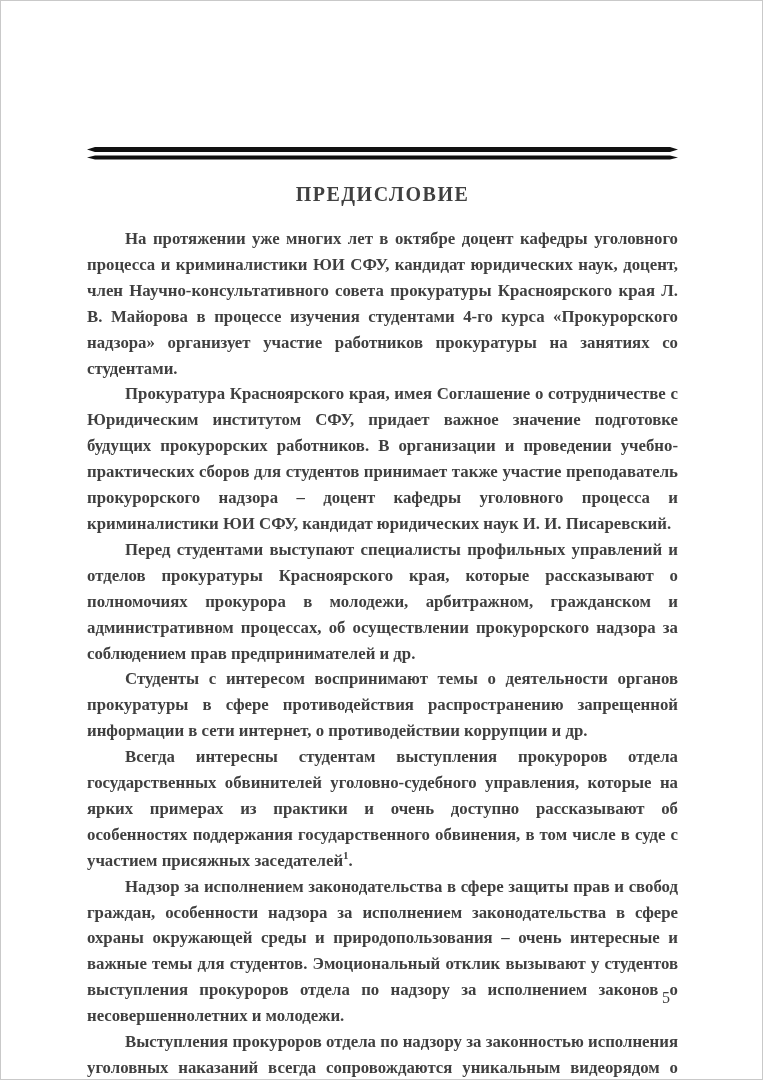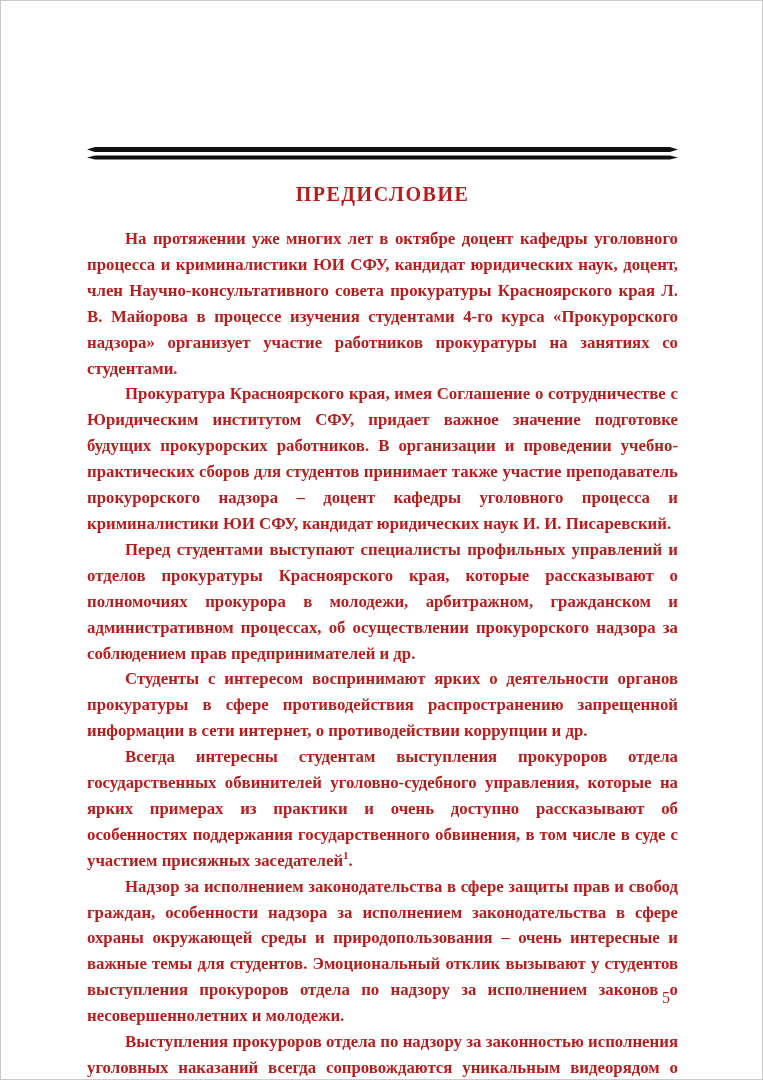--- a/index.html
+++ b/index.html
@@ -5,21 +5,21 @@
   html, body { margin: 0; padding: 0; background: #f4f4f4; }
   .page {
     width: 763px;
     height: 1080px;
     margin: 0 auto;
     box-sizing: border-box;
     background: #ffffff;
     border: 1px solid #c9c9c9;
     position: relative;
     font-family: "Liberation Serif", serif;
-    color: #b91c1c;
+    color: #404040;
     overflow: hidden;
   }
   .content {
     padding: 0 84px 0 86px;
   }
   .ornament {
     margin-top: 146px;
     width: 100%;
     display: block;
   }
@@ -60,21 +60,21 @@
     <svg class="ornament" width="593" height="14" viewBox="0 0 593 14" preserveAspectRatio="none" aria-hidden="true">
       <polygon points="0,2.5 8,0 585,0 593,2.5 585,5 8,5" fill="#111111"></polygon>
       <polygon points="0,10.5 8,8.5 585,8.5 593,10.5 585,12.5 8,12.5" fill="#111111"></polygon>
     </svg>
 
     <h1 class="doc-title">ПРЕДИСЛОВИЕ</h1>
 
     <p class="para">На протяжении уже многих лет в октябре доцент кафедры уголовного процесса и криминалистики ЮИ СФУ, кандидат юридических наук, доцент, член Научно-консультативного совета прокуратуры Красноярского края Л. В. Майорова в процессе изучения студентами 4-го курса «Прокурорского надзора» организует участие работников прокуратуры на занятиях со студентами.</p>
     <p class="para">Прокуратура Красноярского края, имея Соглашение о сотрудничестве с Юридическим институтом СФУ, придает важное значение подготовке будущих прокурорских работников. В организации и проведении учебно-практических сборов для студентов принимает также участие преподаватель прокурорского надзора – доцент кафедры уголовного процесса и криминалистики ЮИ СФУ, кандидат юридических наук И. И. Писаревский.</p>
     <p class="para">Перед студентами выступают специалисты профильных управлений и отделов прокуратуры Красноярского края, которые рассказывают о полномочиях прокурора в молодежи, арбитражном, гражданском и административном процессах, об осуществлении прокурорского надзора за соблюдением прав предпринимателей и др.</p>
-    <p class="para">Студенты с интересом воспринимают ярких о деятельности органов прокуратуры в сфере противодействия распространению запрещенной информации в сети интернет, о противодействии коррупции и др.</p>
+    <p class="para">Студенты с интересом воспринимают темы о деятельности органов прокуратуры в сфере противодействия распространению запрещенной информации в сети интернет, о противодействии коррупции и др.</p>
 
     <p class="para"><span>Всегда интересны студентам выступления прокуроров отдела государственных обвинителей уголовно-судебного управления, которые на ярких примерах из практики и очень доступно рассказывают об особенностях поддержания государственного обвинения, в том числе в суде с участием присяжных заседателей</span><sup class="fn-ref">1</sup><span>.</span></p>
 
     <p class="para">Надзор за исполнением законодательства в сфере защиты прав и свобод граждан, особенности надзора за исполнением законодательства в сфере охраны окружающей среды и природопользования – очень интересные и важные темы для студентов. Эмоциональный отклик вызывают у студентов выступления прокуроров отдела по надзору за исполнением законов о несовершеннолетних и молодежи.</p>
     <p class="para">Выступления прокуроров отдела по надзору за законностью исполнения уголовных наказаний всегда сопровождаются уникальным видеорядом о жизни «по ту сторону забора». Кстати, спецпрокуроры высоко оценивают</p>
 
   </div>
 
   <div class="page-number">5</div>
 </div>

